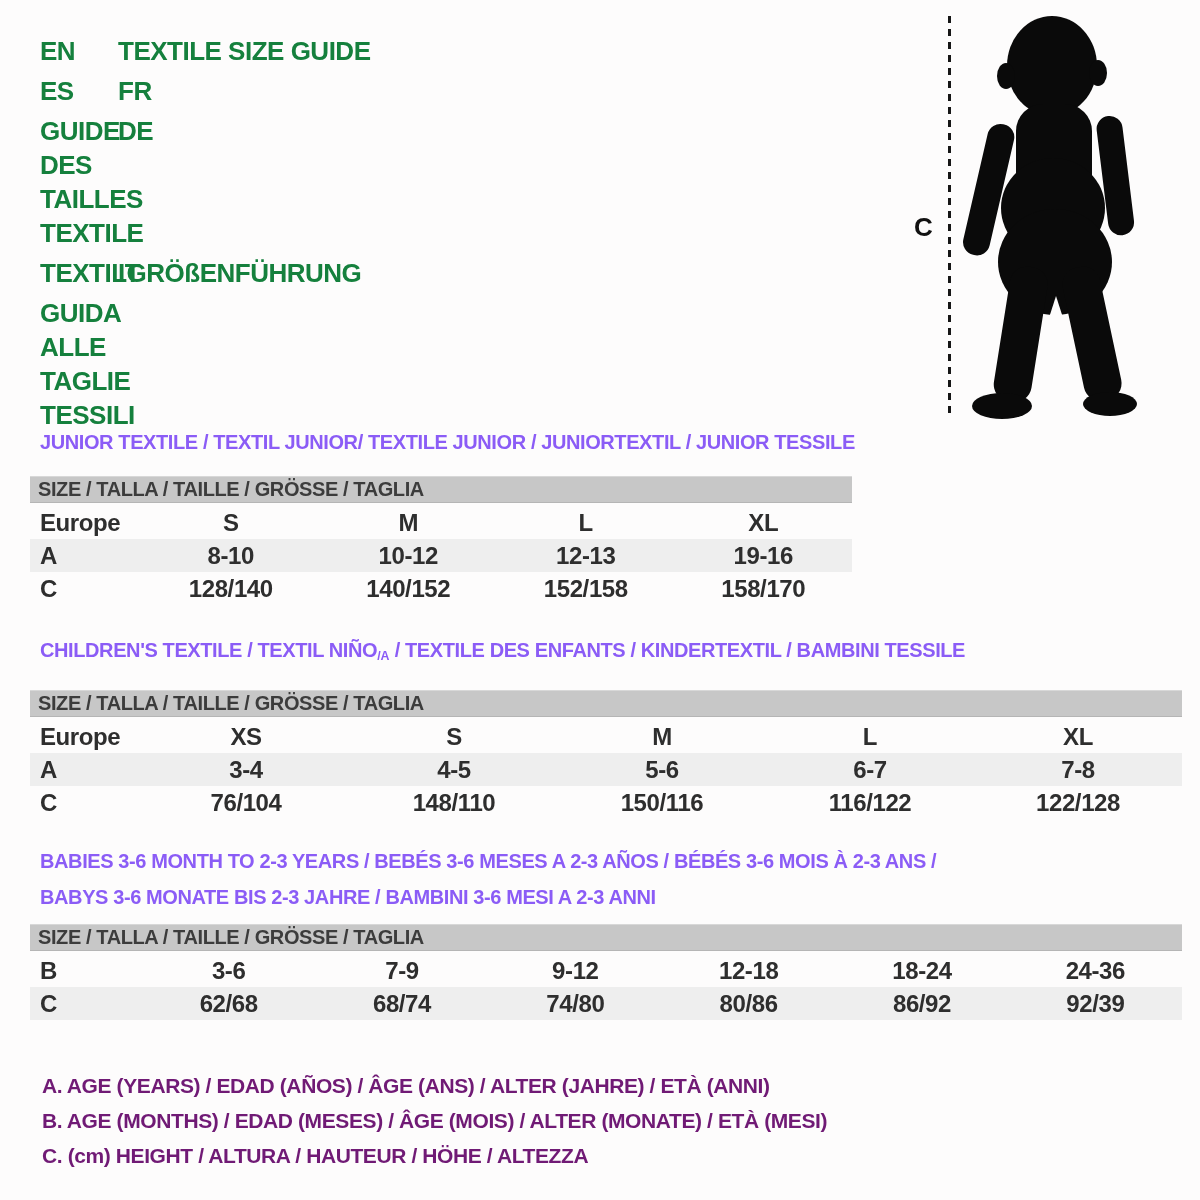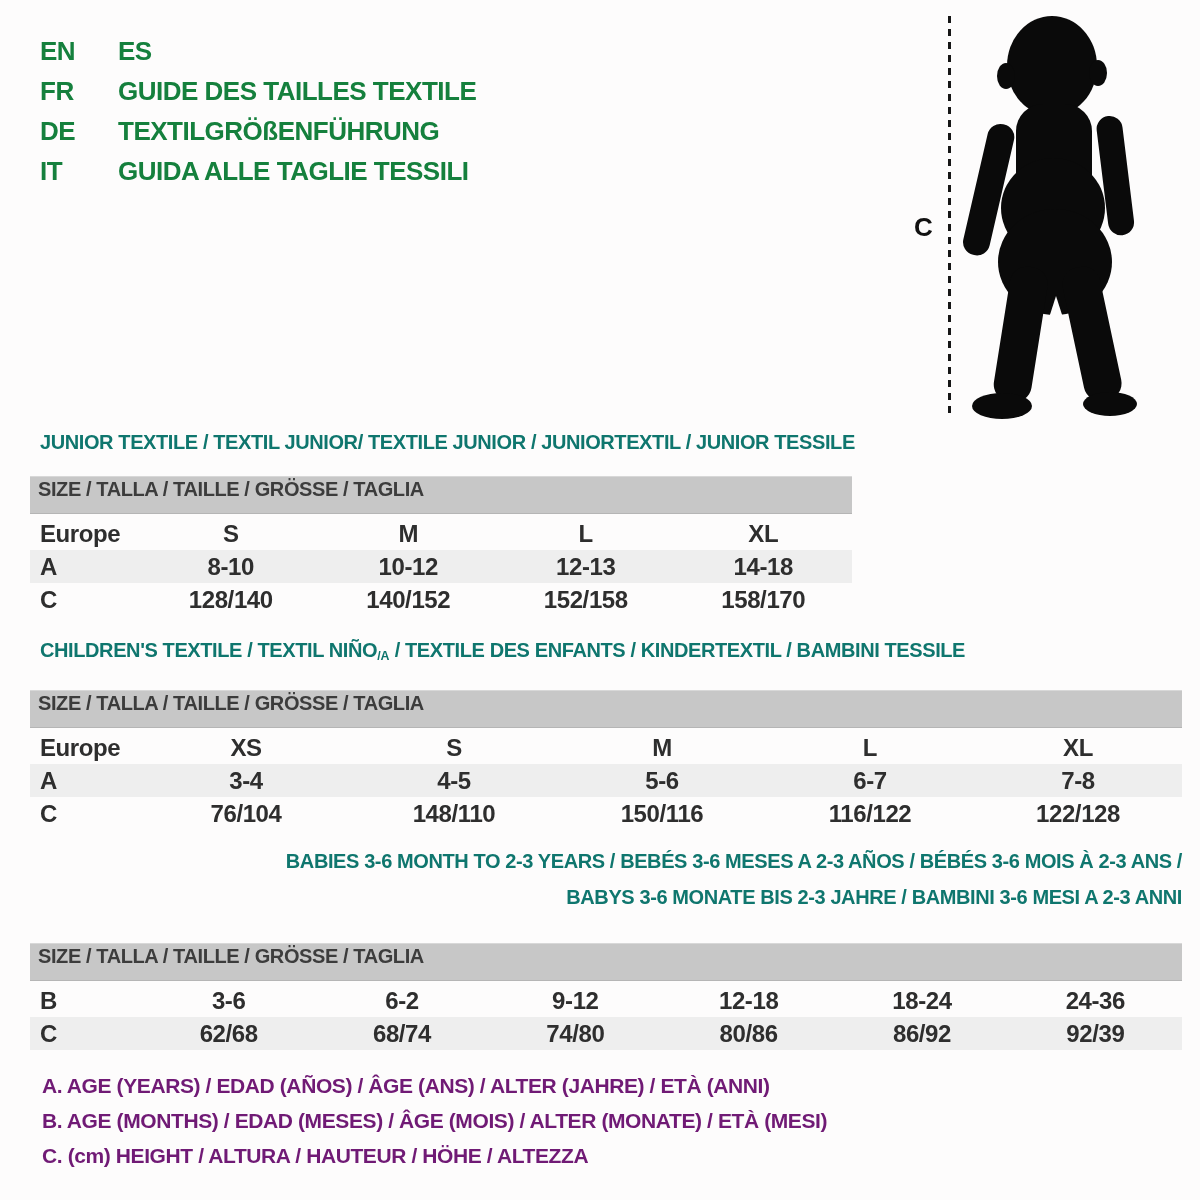--- a/index.html
+++ b/index.html
@@ -40,30 +40,30 @@
   }
 
   
   .section{position:absolute; left:30px;}
   .sec-junior{top:430px; width:822px;}
   .sec-children{top:638px; width:1152px;}
   .sec-babies{top:843px; width:1152px;}
 
   .sec-heading{
     font-weight:bold; font-size:20px; line-height:24px;
-    letter-spacing:-0.4px; color:#0f766e;
+    letter-spacing:-0.4px; color:#8b5cf6;
     padding-left:10px; margin-bottom:22px;
     white-space:nowrap;
   }
-  .sec-babies .sec-heading{line-height:36px; margin-bottom:28px;text-align:right;}
+  .sec-babies .sec-heading{line-height:36px; margin-bottom:9px;}
   .sec-heading .sub{font-size:0.62em; vertical-align:-0.25em; letter-spacing:0;}
   .heading-line{display:block;}
 
   .size-bar{
-    height:38px; line-height:27px;
+    height:27px; line-height:27px;
     background:#c7c7c7;
     box-shadow:inset 0 1px 0 #d8d8d8, inset 0 -1px 0 #b5b5b5;
     color:#3c3c3c; font-weight:bold; font-size:20px;
     letter-spacing:-0.4px; padding-left:8px;
     margin-bottom:3px;
     white-space:nowrap; overflow:hidden;
   }
 
   table.tbl{
     border-collapse:collapse; table-layout:fixed; width:100%;
@@ -85,20 +85,21 @@
   }
   .footnotes div{display:block;}
 </style>
 </head>
 <body>
 
 <div class="canvas">
 
   <div class="lang-block">
     <span>EN</span>
+    <span>TEXTILE SIZE GUIDE</span>
     <span>ES</span>
     <span>FR</span>
     <span>GUIDE DES TAILLES TEXTILE</span>
     <span>DE</span>
     <span>TEXTILGRÖßENFÜHRUNG</span>
     <span>IT</span>
     <span>GUIDA ALLE TAGLIE TESSILI</span>
   </div>
 
   <div class="measure-line"></div>
@@ -146,21 +147,21 @@
           <td>S</td>
           <td>M</td>
           <td>L</td>
           <td>XL</td>
         </tr>
         <tr class="shaded">
           <td class="lab">A</td>
           <td>8-10</td>
           <td>10-12</td>
           <td>12-13</td>
-          <td>14-18</td>
+          <td>19-16</td>
         </tr>
         <tr>
           <td class="lab">C</td>
           <td>128/140</td>
           <td>140/152</td>
           <td>152/158</td>
           <td>158/170</td>
         </tr>
       </tbody>
     </table>
@@ -220,21 +221,21 @@
           <col>
           <col>
           <col>
           <col>
           <col>
         </colgroup>
       <tbody>
         <tr>
           <td class="lab">B</td>
           <td>3-6</td>
-          <td>6-2</td>
+          <td>7-9</td>
           <td>9-12</td>
           <td>12-18</td>
           <td>18-24</td>
           <td>24-36</td>
         </tr>
         <tr class="shaded">
           <td class="lab">C</td>
           <td>62/68</td>
           <td>68/74</td>
           <td>74/80</td>

